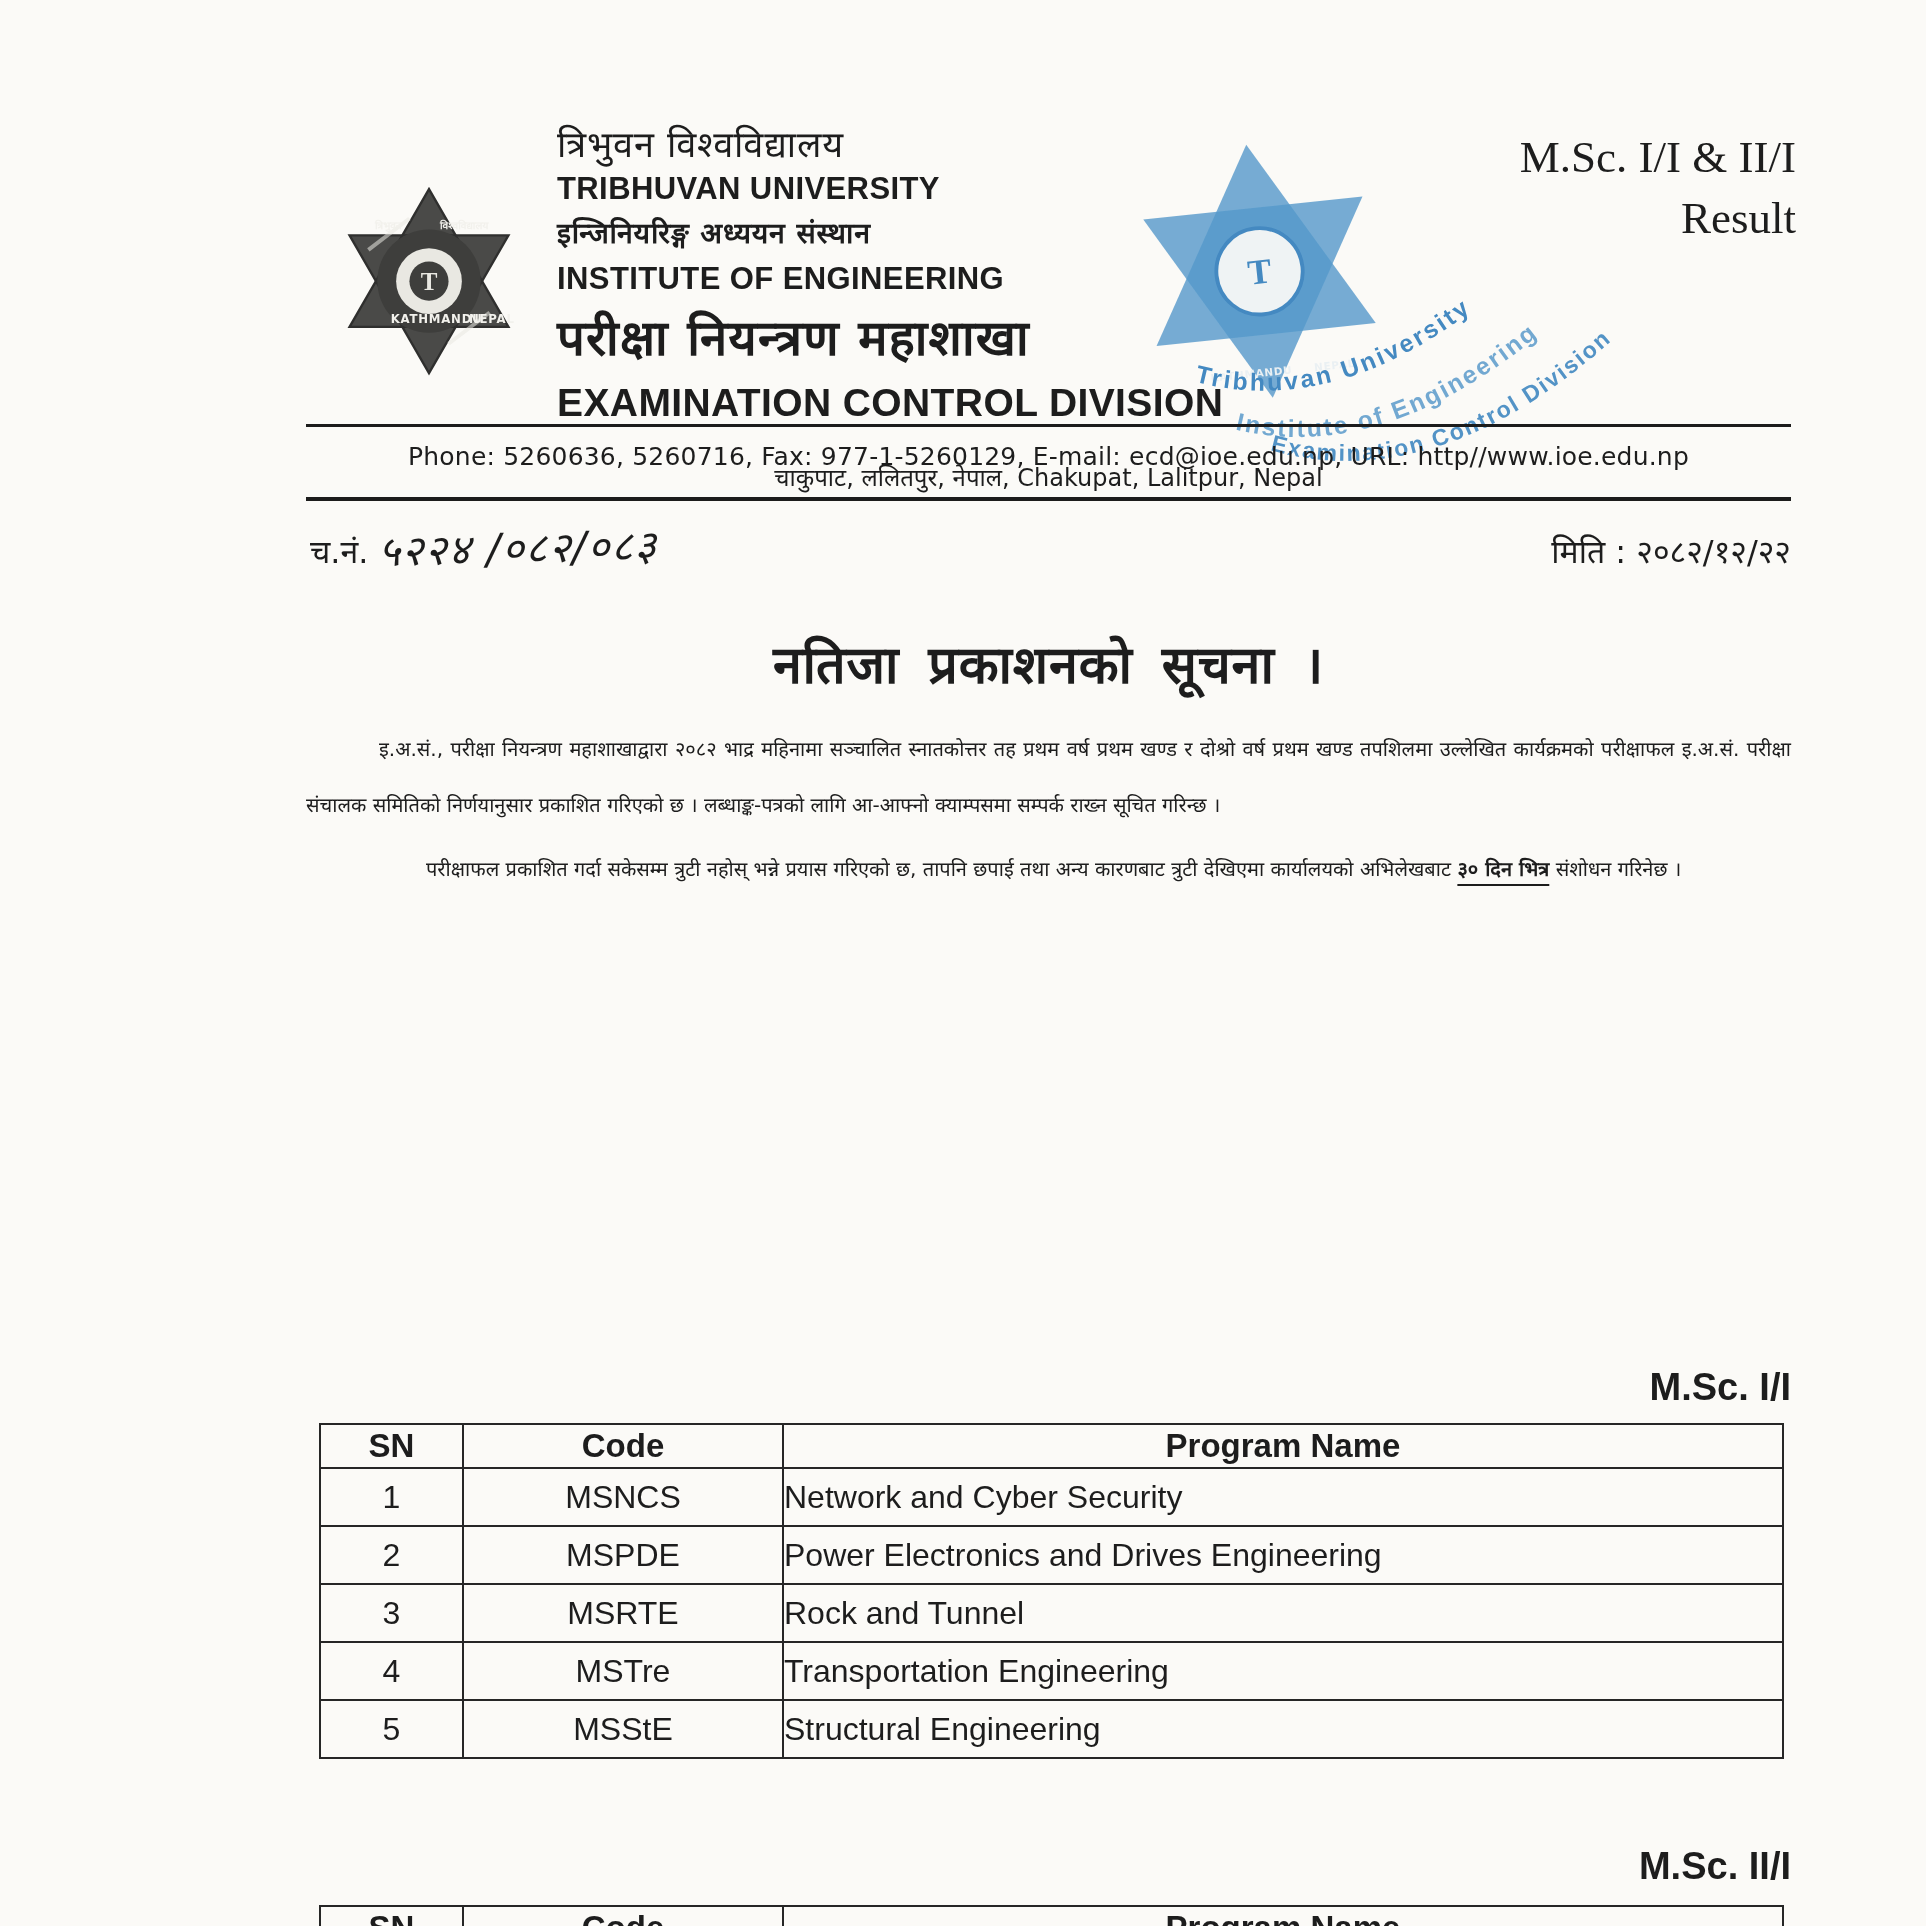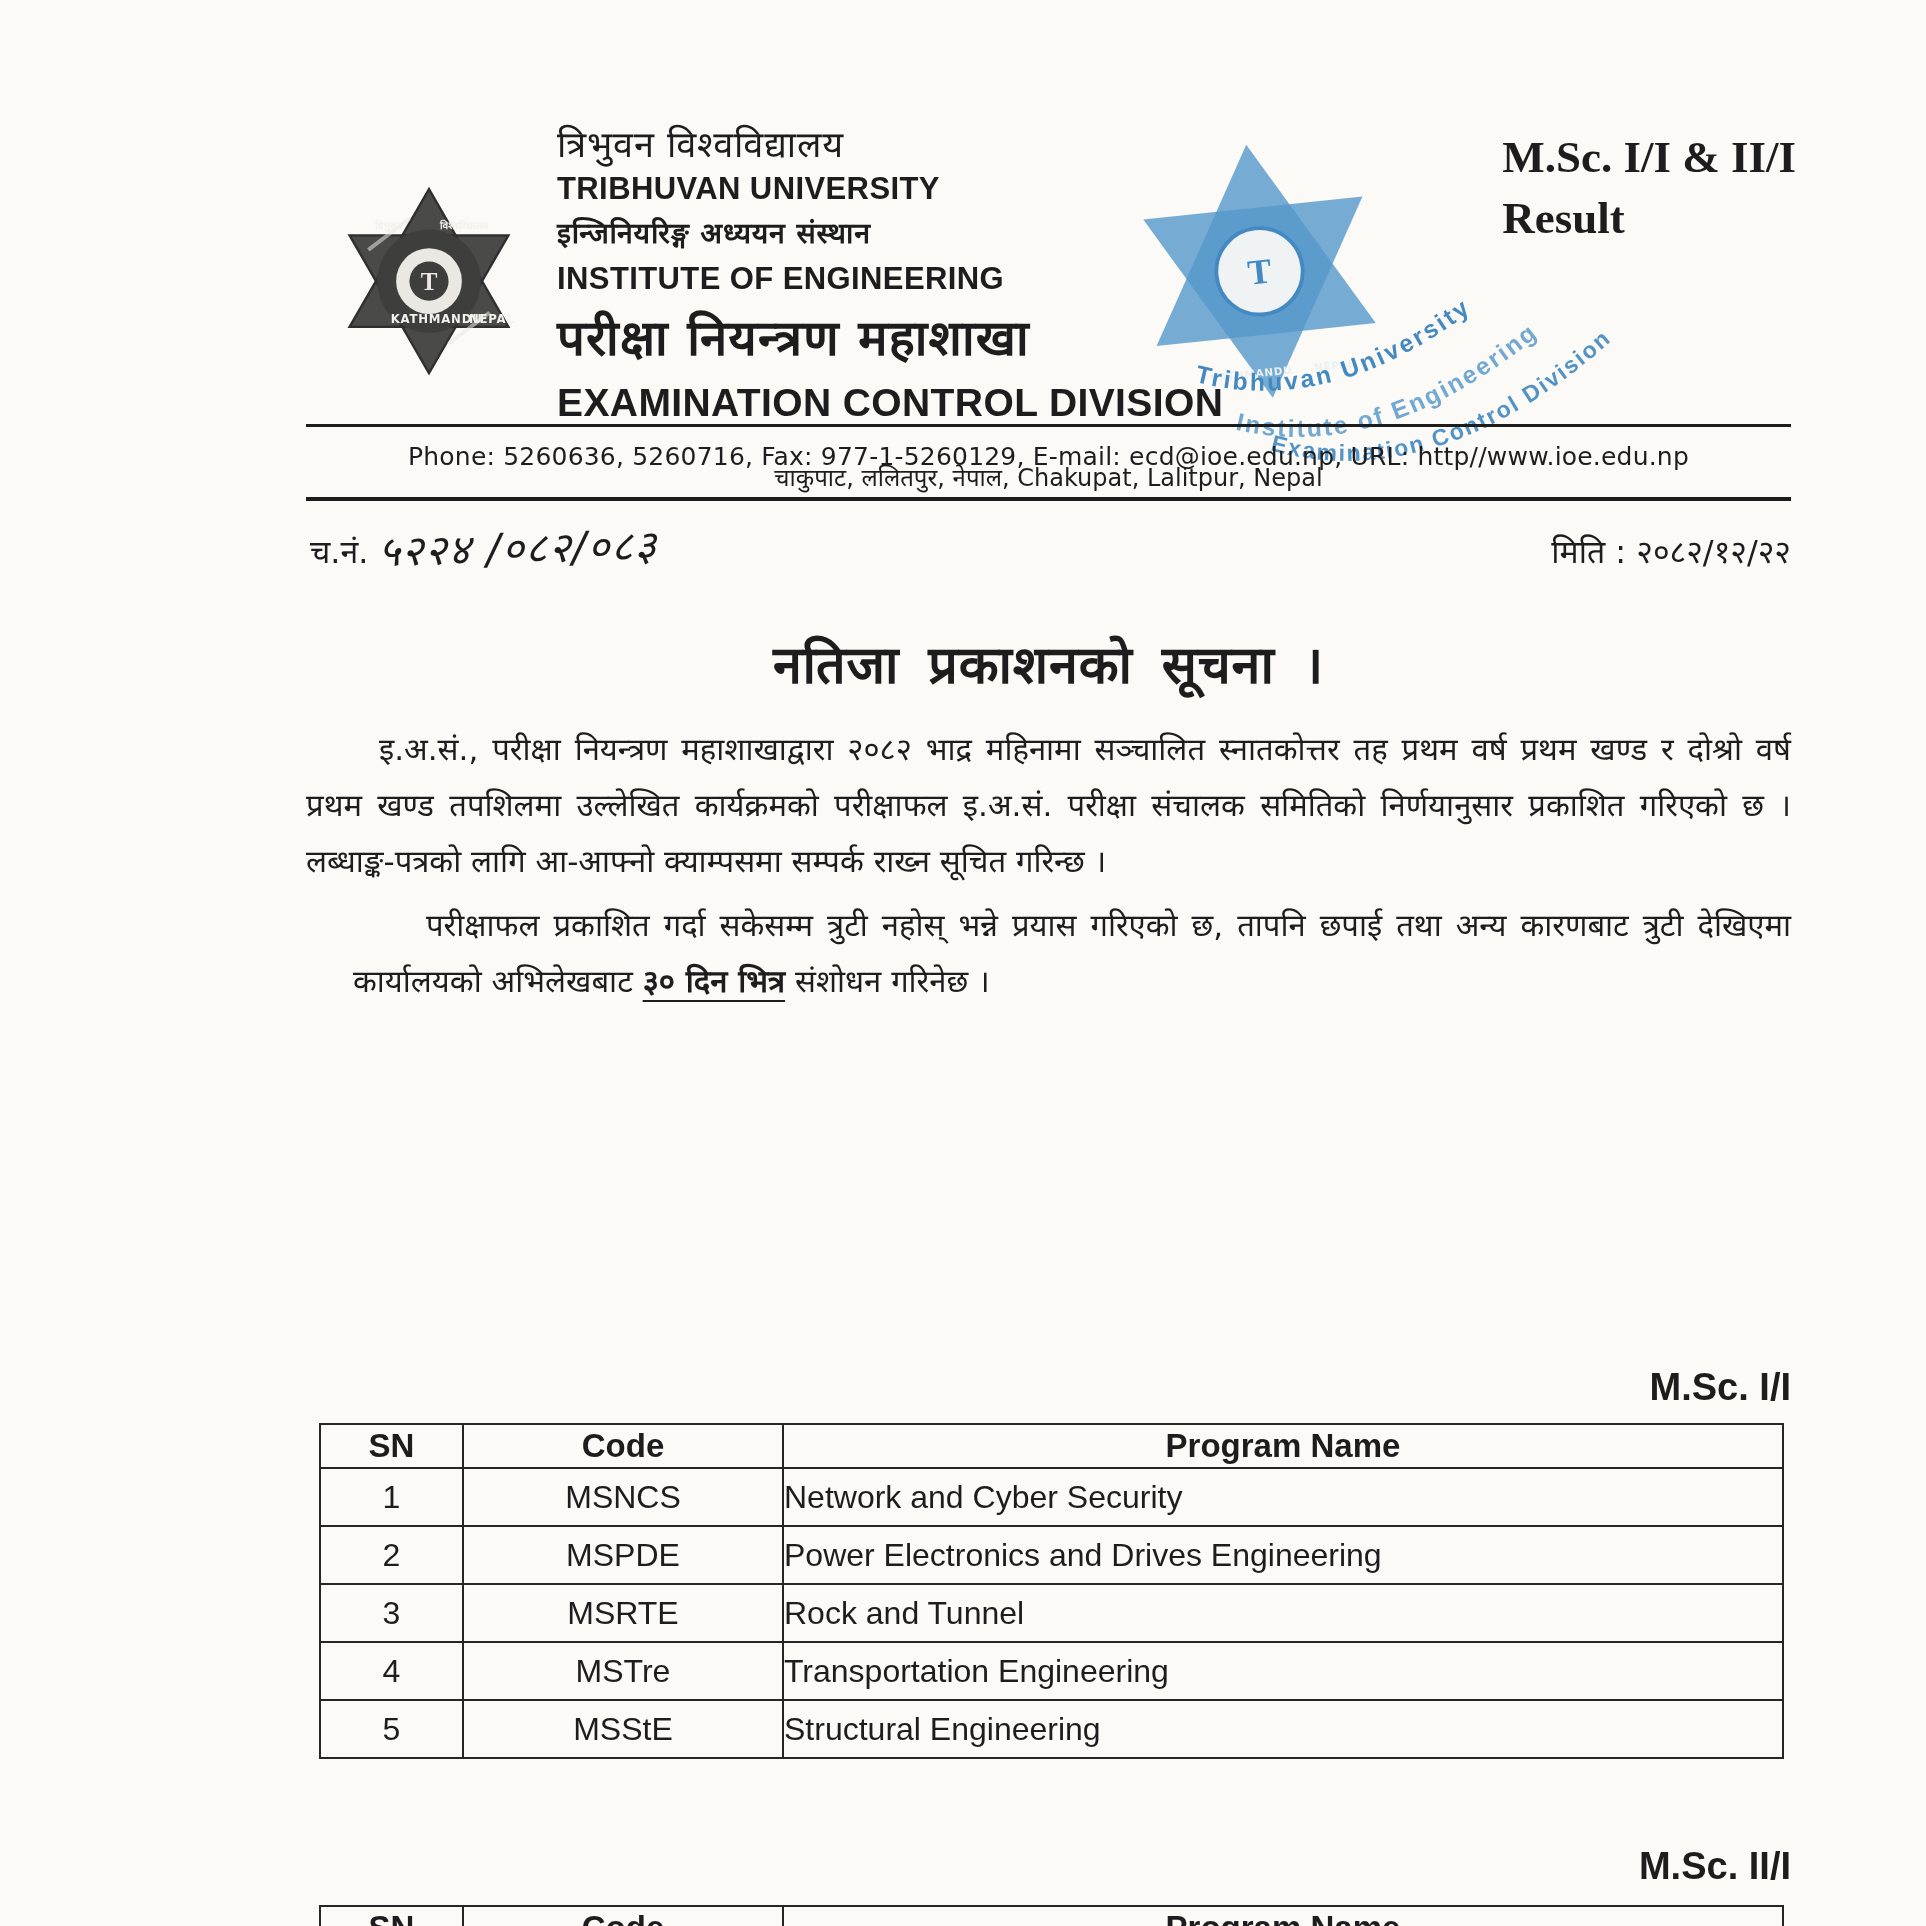--- a/index.html
+++ b/index.html
@@ -14,43 +14,43 @@
   .hdr-col{ position:absolute; left:557px; top:123px; width:925px; }
   .hdr-np-univ   { font-size:36px;  font-weight:normal; line-height:43px; letter-spacing:0.8px;}
   .hdr-en-univ   { font-size:31px;  font-weight:bold; line-height:45px; font-family:"Liberation Sans",sans-serif; letter-spacing:0.4px;}
   .hdr-np-inst   { font-size:28.5px;  font-weight:bold; line-height:45px; letter-spacing:0.8px;}
   .hdr-en-inst   { font-size:31px;  font-weight:bold; line-height:46px; font-family:"Liberation Sans",sans-serif; letter-spacing:0.4px;}
   .hdr-np-div    { font-size:49px; font-weight:bold; line-height:73px; letter-spacing:1.2px;}
   .hdr-en-div    { font-size:39px; font-weight:bold; line-height:55px; font-family:"Liberation Sans",sans-serif; letter-spacing:0.4px;}
   .stamp-svg{ position:absolute; left:1075px; top:116px; width:578px; height:347px;
               mix-blend-mode:multiply; opacity:.96; }
   .result-block{
-    position:absolute; right:169px; top:127px; text-align:left;
-    font-family:"Liberation Serif",serif; font-weight:bold; font-size:45px; line-height:61px;
+    position:absolute; right:169px; top:127px; text-align:right;
+    font-family:"Liberation Serif",serif; font-weight:normal; font-size:45px; line-height:61px;
   }
   
   .rule{ position:absolute; left:306px; width:1485px; background:#1c1c1c; }
   .rule-1{ top:424px; height:3.1px; }
   .rule-2{ top:497px; height:4.2px; }
   .contact-line{ position:absolute; left:306px; top:440px; width:1485px;
     text-align:center; font-size:25px; line-height:34px; letter-spacing:0.2px;}
   .address-line{ position:absolute; left:306px; top:462px; width:1485px;
     text-align:center; font-size:24px; line-height:33px;}
   
   .ref-row{ position:absolute; left:310px; top:518px; width:1481px;
     display:flex; justify-content:space-between; align-items:baseline; }
   .ref-left{ font-size:32px; }
   .ref-number{ font-size:42px; font-style:italic; display:inline-block;
     transform:rotate(-1.2deg); margin-left:9.2px; letter-spacing:1.5px;}
   .ref-date{ font-size:32px; }
   
   .notice-title{ position:absolute; left:306px; top:627px; width:1485px;
     text-align:center; font-size:52px; font-weight:bold; word-spacing:10px; letter-spacing:0.8px;}
   .body-text{ position:absolute; left:306px; top:721px; width:1485px;
-    font-size:31px; line-height:56px; text-align:justify; }
+    font-size:20px; line-height:56px; text-align:justify; }
   .body-text p{ text-indent:73px; }
   .body-text p + p{ margin-top:7.7px;margin-left:47px; }
   .para3{ text-indent:0 !important; margin-top:11.6px !important;
     font-weight:bold; text-decoration:underline;
     text-decoration-thickness:2.3px; text-underline-offset:7.7px;
     text-align:justify; text-align-last:center; }
   .bold-underline{ font-weight:bold; text-decoration:underline;
     text-decoration-thickness:2.3px; text-underline-offset:7.7px; }
   
   .tbl-heading{ position:absolute; left:306px; width:1485px; text-align:right;

